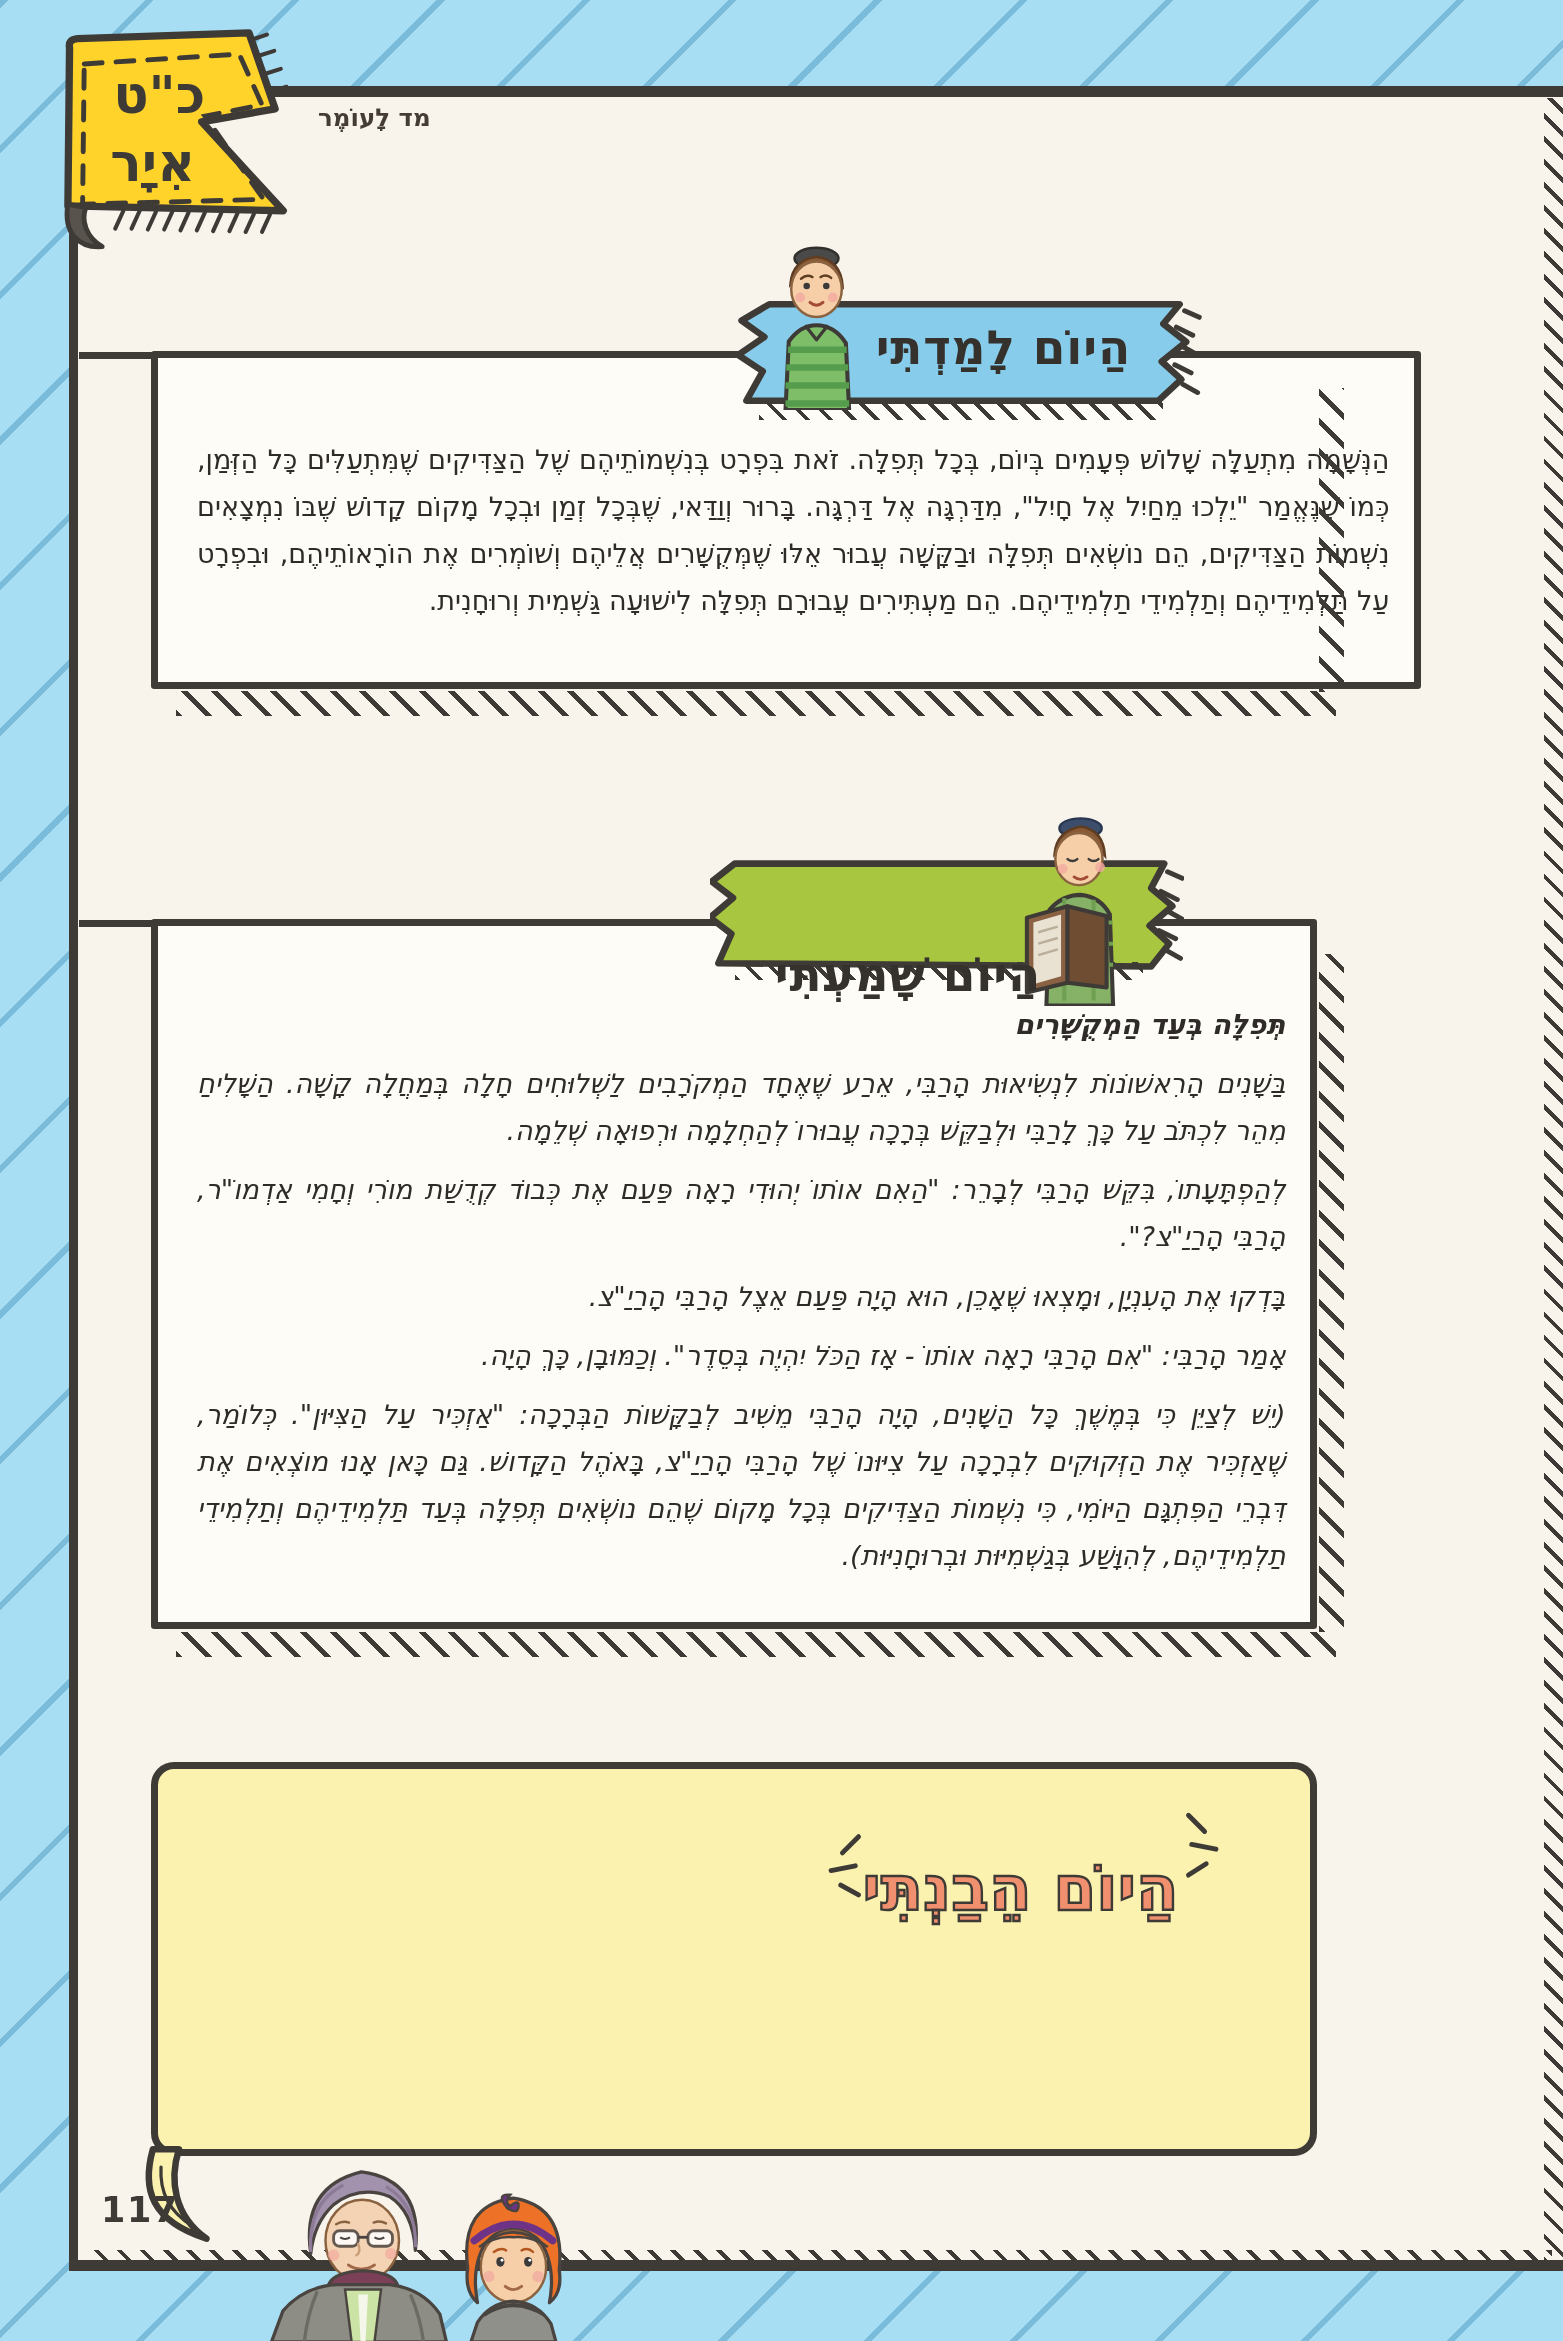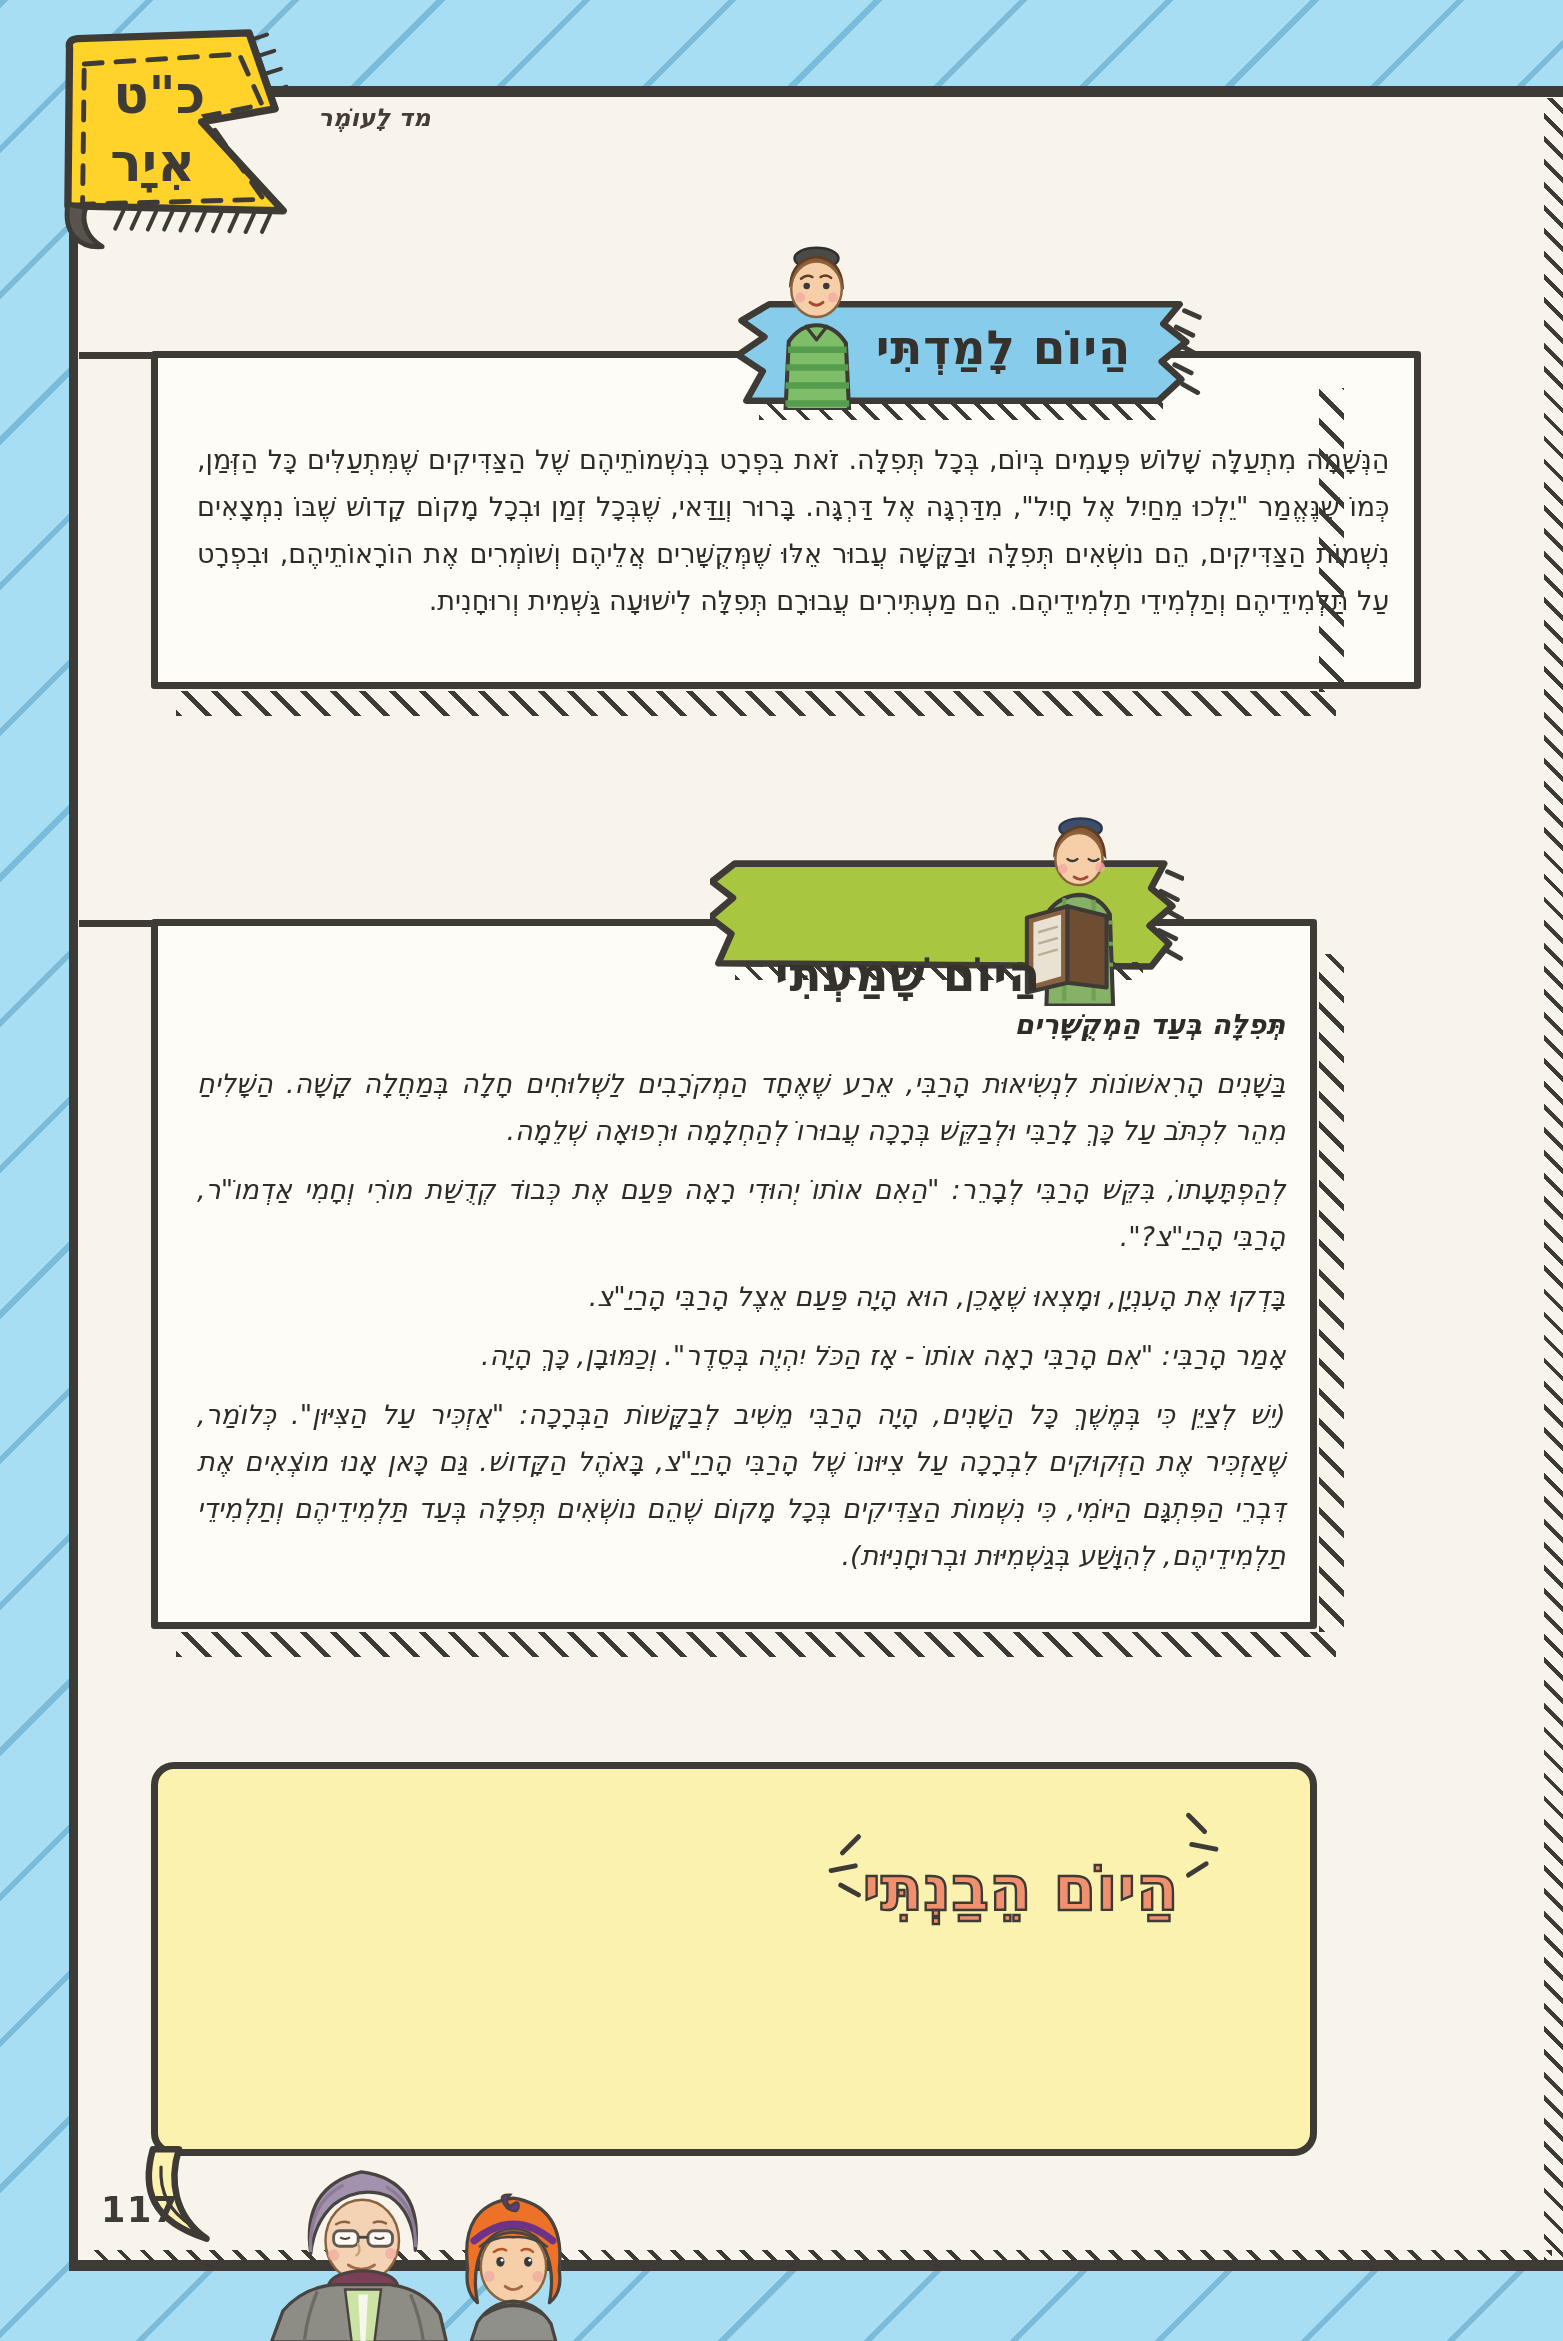--- a/index.html
+++ b/index.html
@@ -34,21 +34,21 @@
     border:7.3px solid #3E3A36;border-radius:23px;
   }
   .understood-title{
     position:absolute;direction:rtl;text-align:center;white-space:nowrap;
     font-size:62px;font-weight:bold;color:#F0906F;
     -webkit-text-stroke:2.4px #3E3A36;text-stroke:2.4px #3E3A36;
   }
   .dialogue{position:absolute;direction:rtl;text-align:justify;font-size:27px;line-height:47px;}
   .dialogue p{margin:0 0 13px 0;}
   .dialogue b{margin-left:8.2px;}
-  .omer{position:absolute;font-size:24.5px;font-weight:bold;color:#453D35;direction:rtl;font-style:italic;}
+  .omer{position:absolute;font-size:24.5px;font-weight:bold;color:#453D35;direction:rtl;}
   .pagenum{position:absolute;font-size:35px;font-weight:bold;color:#3E3A36;letter-spacing:1.6px;}
   svg{display:block;}
 </style>
 </head>
 <body>
 
 <div class="canvas">
 
   <div class="page"></div>
 

